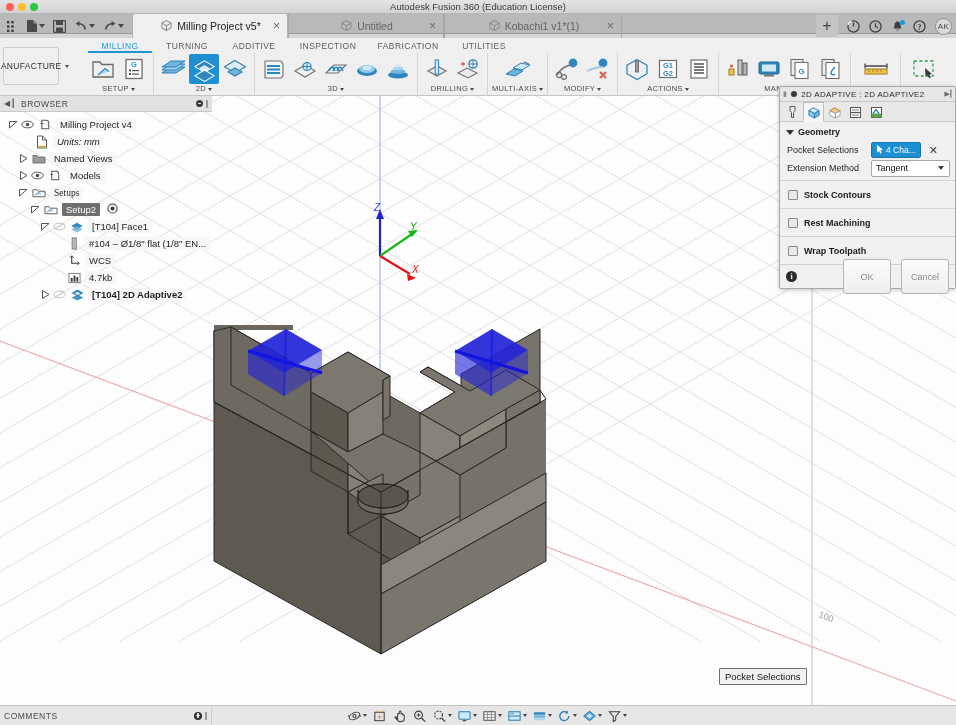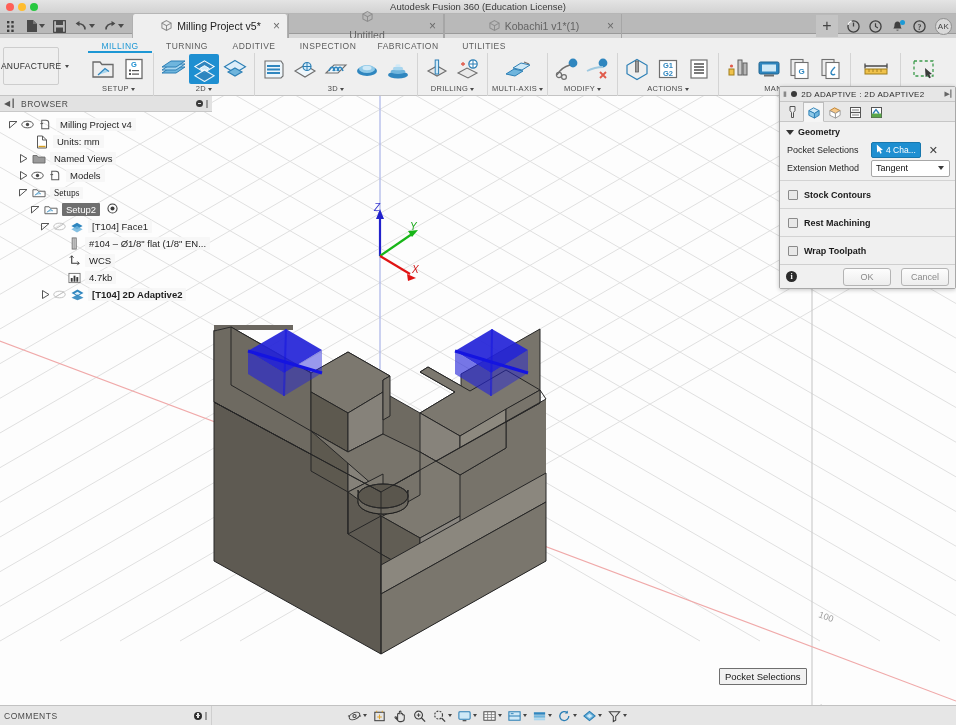--- a/index.html
+++ b/index.html
@@ -200,21 +200,21 @@
   .dlg-foot {
     display: flex; align-items: center; height: 24px; border-top: 1px solid #cfcfcf;
     padding: 0 6px; gap: 6px; background: #f0f0f0;
   }
   .info-i {
     width: 11px; height: 11px; border-radius: 50%; background: #2b2b2b; color: #fff;
     font-size: 8px; font-weight: bold; display: flex; align-items: center; justify-content: center;
     font-family: "Liberation Serif", serif;
   }
   .dbtn {
-    margin-left: auto; height: 18px; min-width: 48px; border: 1px solid #b4b4b4; border-radius: 3px;
+    margin-left: auto; height: 35px; min-width: 48px; border: 1px solid #b4b4b4; border-radius: 3px;
     background: linear-gradient(#fdfdfd,#ededed); font-size: 9px; color: #8a8a8a;
     display: flex; align-items: center; justify-content: center;
   }
   .dbtn + .dbtn { margin-left: 4px; }
 
   
   .tooltip {
     position: absolute; left: 719px; top: 668px;
     background: #f1f1f1; border: 1px solid #6f6f6f; padding: 2px 5px;
     font-size: 9.5px; color: #141414; border-radius: 1px;
@@ -311,21 +311,21 @@
       <div class="tab active" style="min-width:156px;">
         <span class="tabicon">
           <svg width="11" height="11" viewBox="0 0 12 12">
               <path d="M6 .7l5 2.7v5.2L6 11.3 1 8.6V3.4z" fill="none" stroke="#8a8a8a" stroke-width="1.1"></path>
               <path d="M1 3.4l5 2.7 5-2.7M6 6.1v5.2" stroke="#8a8a8a" stroke-width="1.1" fill="none"></path>
             </svg>
         </span>
         <span class="tab-label">Milling Project v5*</span>
         <span class="tabclose">×</span>
       </div>
-      <div class="tab" style="min-width:156px;flex-direction:column;">
+      <div class="tab" style="min-width:156px;">
         <span class="tabicon">
           <svg width="11" height="11" viewBox="0 0 12 12">
               <path d="M6 .7l5 2.7v5.2L6 11.3 1 8.6V3.4z" fill="none" stroke="#8d8d8d" stroke-width="1.1"></path>
               <path d="M1 3.4l5 2.7 5-2.7M6 6.1v5.2" stroke="#8d8d8d" stroke-width="1.1" fill="none"></path>
             </svg>
         </span>
         <span class="tab-label">Untitled</span>
         <span class="tabclose">×</span>
       </div>
       <div class="tab" style="min-width:178px;">
@@ -837,21 +837,21 @@
           </span>
           <span class="ticon">
             <svg width="14" height="13" viewBox="0 0 15 14">
                 <path d="M4 2.5h4.5a3 3 0 0 1 3 3v6h-7.5z" fill="none" stroke="#5a5a5a" stroke-width="1.1"></path>
                 <path d="M2.5 6h3" stroke="#5a5a5a" stroke-width="1.1"></path>
               </svg>
           </span>
           <span class="lbl">Milling Project v4</span>
         </div>
 
-        <div class="trow" style="padding-left:34px;">
+        <div class="trow" style="padding-left:34px;font-style:italic;">
           <span class="ticon">
             <svg width="12" height="14" viewBox="0 0 12 14">
                 <path d="M1.5 1h5l4 4v8h-9z" fill="#fff" stroke="#5a5a5a" stroke-width="1"></path>
                 <path d="M6.5 1v4h4" fill="none" stroke="#5a5a5a" stroke-width="1"></path>
                 <path d="M2.5 11.5h7" stroke="#d8a122" stroke-width="1.4"></path>
               </svg>
           </span>
           <span class="lbl">Units: mm</span>
         </div>
 

